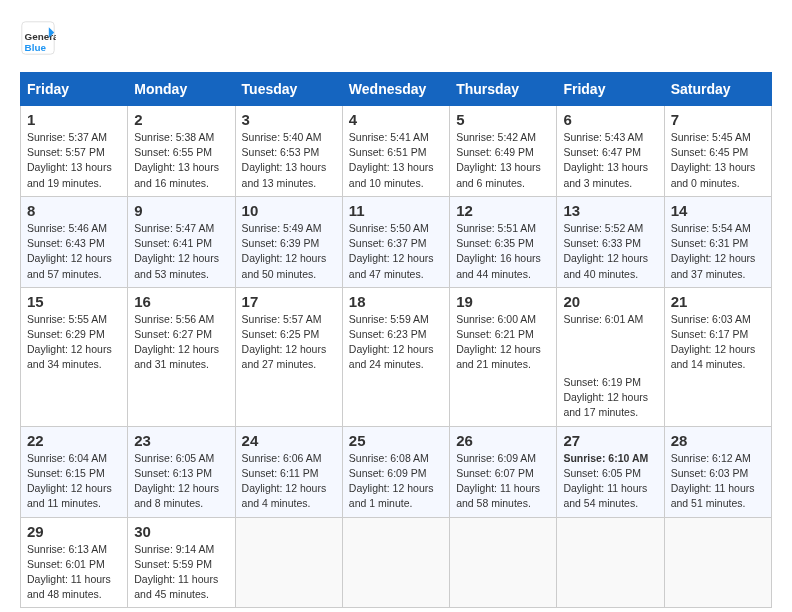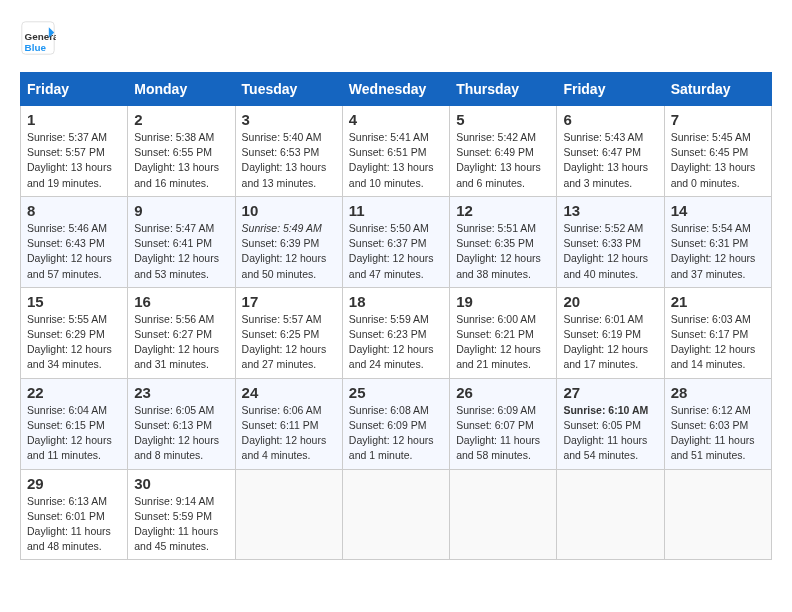--- a/index.html
+++ b/index.html
@@ -183,39 +183,39 @@
           <span class="day-number">9</span>
           <div class="day-info">
             <span style="display: block;">Sunrise: 5:47 AM</span>
             <span style="display: block;">Sunset: 6:41 PM</span>
             <span style="display: block;">Daylight: 12 hours and 53 minutes.</span>
           </div>
         </td>
         <td>
           <span class="day-number">10</span>
           <div class="day-info">
-            <span style="display: block; font-style: italic;">Sunrise: 5:49 AM</span>
+            <span style="display: block;">Sunrise: 5:49 AM</span>
             <span style="display: block;">Sunset: 6:39 PM</span>
             <span style="display: block;">Daylight: 12 hours and 50 minutes.</span>
           </div>
         </td>
         <td>
           <span class="day-number">11</span>
           <div class="day-info">
             <span style="display: block;">Sunrise: 5:50 AM</span>
             <span style="display: block;">Sunset: 6:37 PM</span>
             <span style="display: block;">Daylight: 12 hours and 47 minutes.</span>
           </div>
         </td>
         <td>
           <span class="day-number">12</span>
           <div class="day-info">
             <span style="display: block;">Sunrise: 5:51 AM</span>
             <span style="display: block;">Sunset: 6:35 PM</span>
-            <span style="display: block;">Daylight: 12 hours and 38 minutes.</span>
+            <span style="display: block;">Daylight: 16 hours and 44 minutes.</span>
           </div>
         </td>
         <td>
           <span class="day-number">13</span>
           <div class="day-info">
             <span style="display: block;">Sunrise: 5:52 AM</span>
             <span style="display: block;">Sunset: 6:33 PM</span>
             <span style="display: block;">Daylight: 12 hours and 40 minutes.</span>
           </div>
         </td>
@@ -266,21 +266,21 @@
           <div class="day-info">
             <span style="display: block;">Sunrise: 6:00 AM</span>
             <span style="display: block;">Sunset: 6:21 PM</span>
             <span style="display: block;">Daylight: 12 hours and 21 minutes.</span>
           </div>
         </td>
         <td>
           <span class="day-number">20</span>
           <div class="day-info">
             <span style="display: block;">Sunrise: 6:01 AM</span>
-            <span style="display: block;">Sunset: 6:19 PM</span>
+            <span style="display: block; margin-top: 48px;">Sunset: 6:19 PM</span>
             <span style="display: block;">Daylight: 12 hours and 17 minutes.</span>
           </div>
         </td>
         <td>
           <span class="day-number">21</span>
           <div class="day-info">
             <span style="display: block;">Sunrise: 6:03 AM</span>
             <span style="display: block;">Sunset: 6:17 PM</span>
             <span style="display: block;">Daylight: 12 hours and 14 minutes.</span>
           </div>

